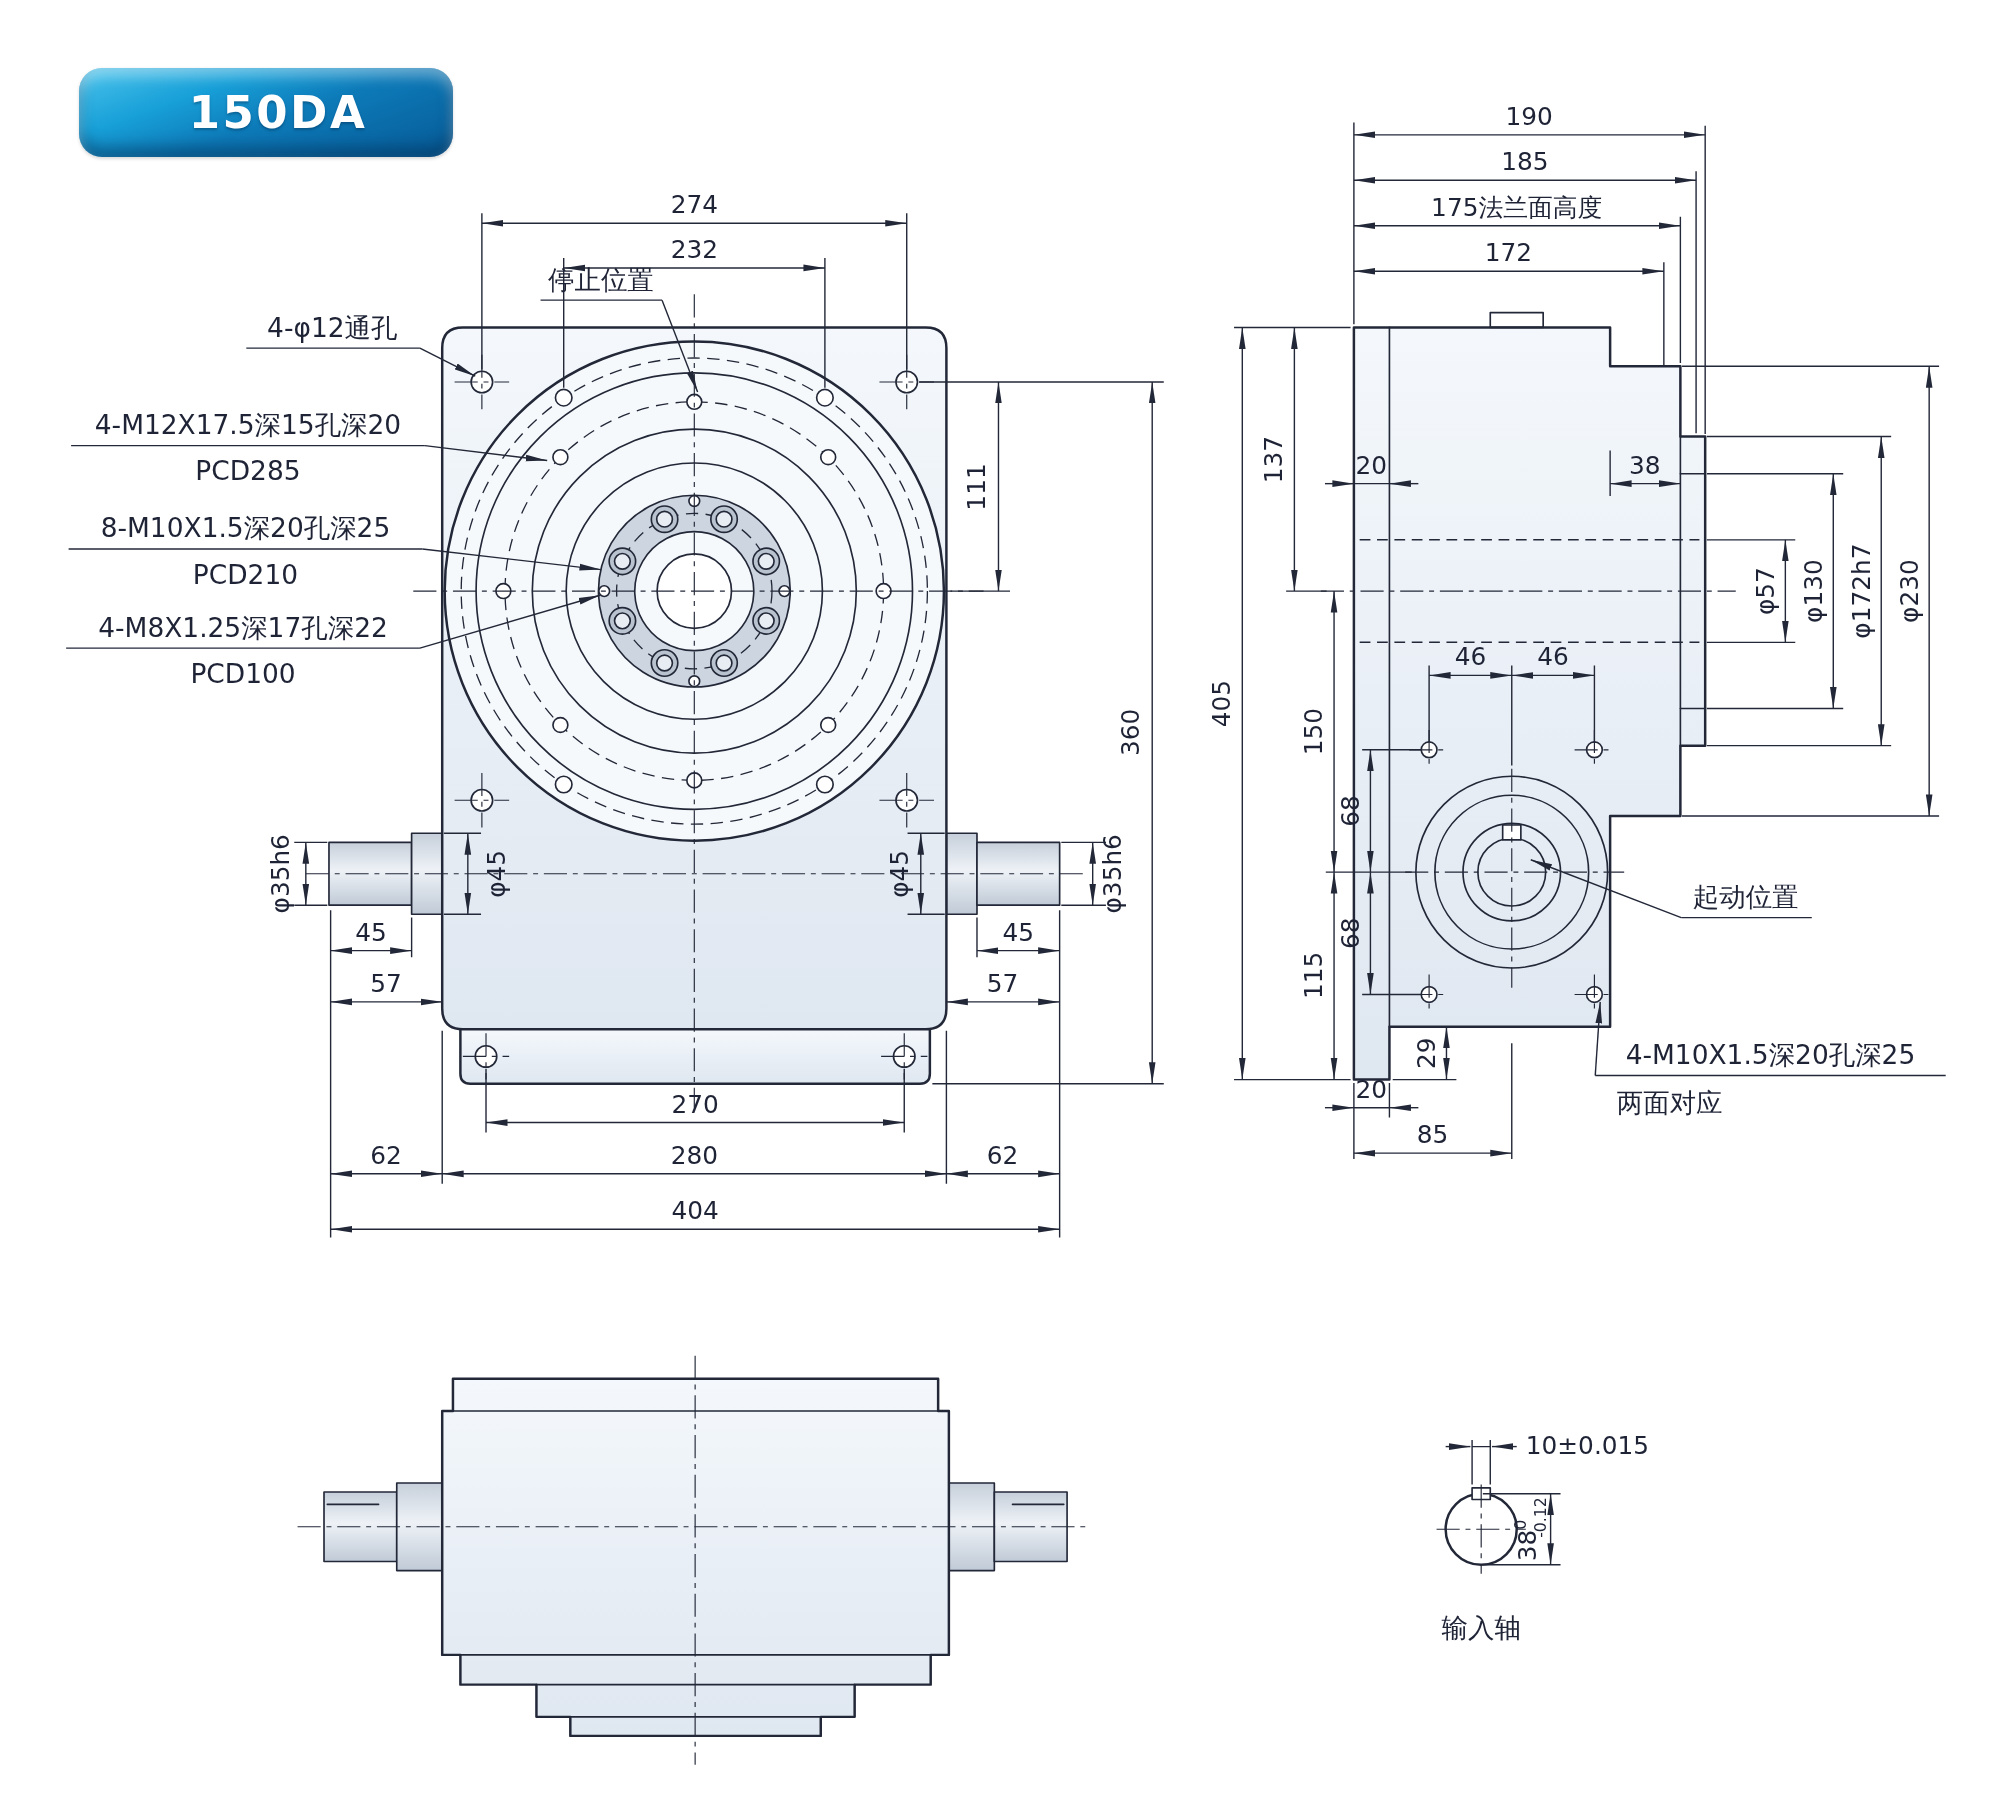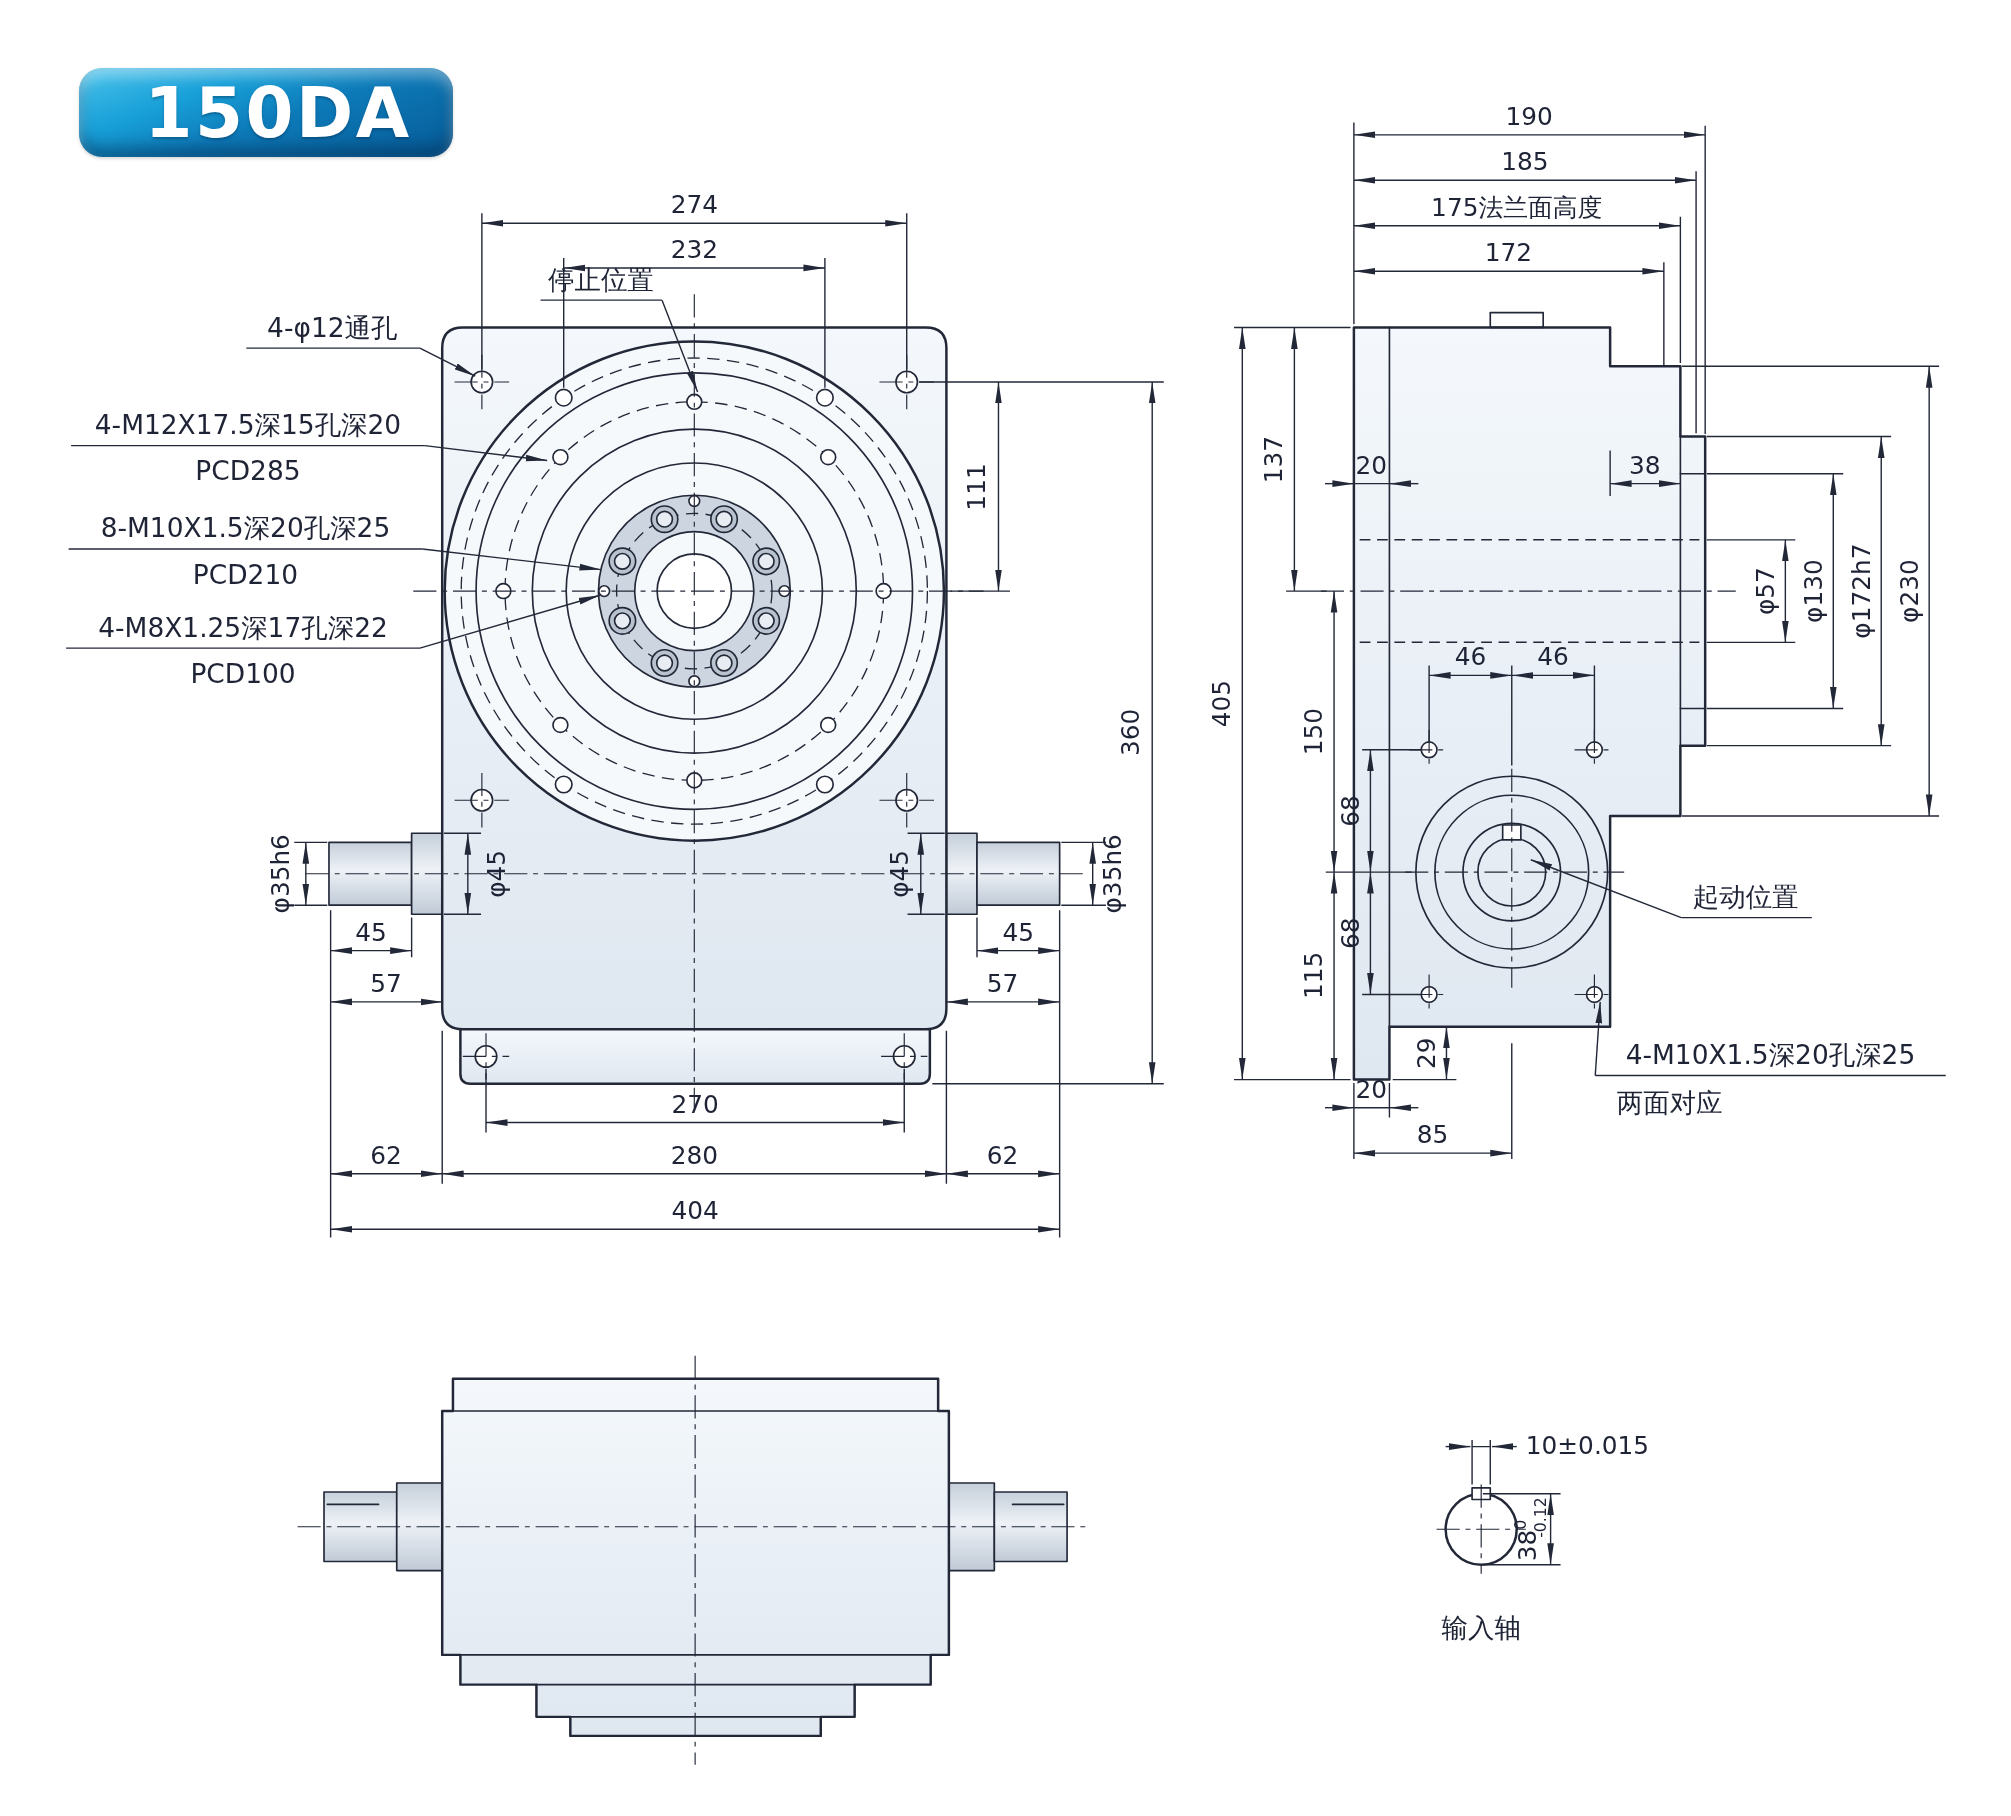--- a/index.html
+++ b/index.html
@@ -5,21 +5,21 @@
   html,body{margin:0;padding:0;background:#ffffff;}
   body{width:2011px;height:1817px;position:relative;font-family:"DejaVu Sans",sans-serif;}
   .badge{
     position:absolute;left:79px;top:68px;width:374px;height:89px;
     border-radius:23px;
     background:linear-gradient(160deg,#4cc4ec 0%,#18a0d8 30%,#0d7ab8 55%,#065a96 100%);
     box-shadow:inset 0 8.3px 13.2px rgba(255,255,255,.38), inset 0 -10px 15px rgba(2,40,78,.45), 0 1.7px 3.3px rgba(0,0,0,.15);
     display:flex;align-items:center;justify-content:center;
   }
   .badge span{
-    color:#ffffff;font-size:69px;font-weight:800;letter-spacing:2.5px;
+    color:#ffffff;font-size:45px;font-weight:800;letter-spacing:2.5px;
     text-shadow:0 1.7px 2.5px rgba(0,30,60,.35);
     margin-left:24px;
   }
   svg{position:absolute;left:0;top:0;}
   .outline{fill:none;stroke:#232838;stroke-width:3;stroke-linejoin:round;stroke-linecap:round;}
   .thin{stroke-width:2;}
   .bodyfill{fill:url(#bodyGrad);}
   .shaftfill{fill:url(#shaftGrad);}
   .circfill{fill:#f6f9fc;}
   .whitefill{fill:#ffffff;}

